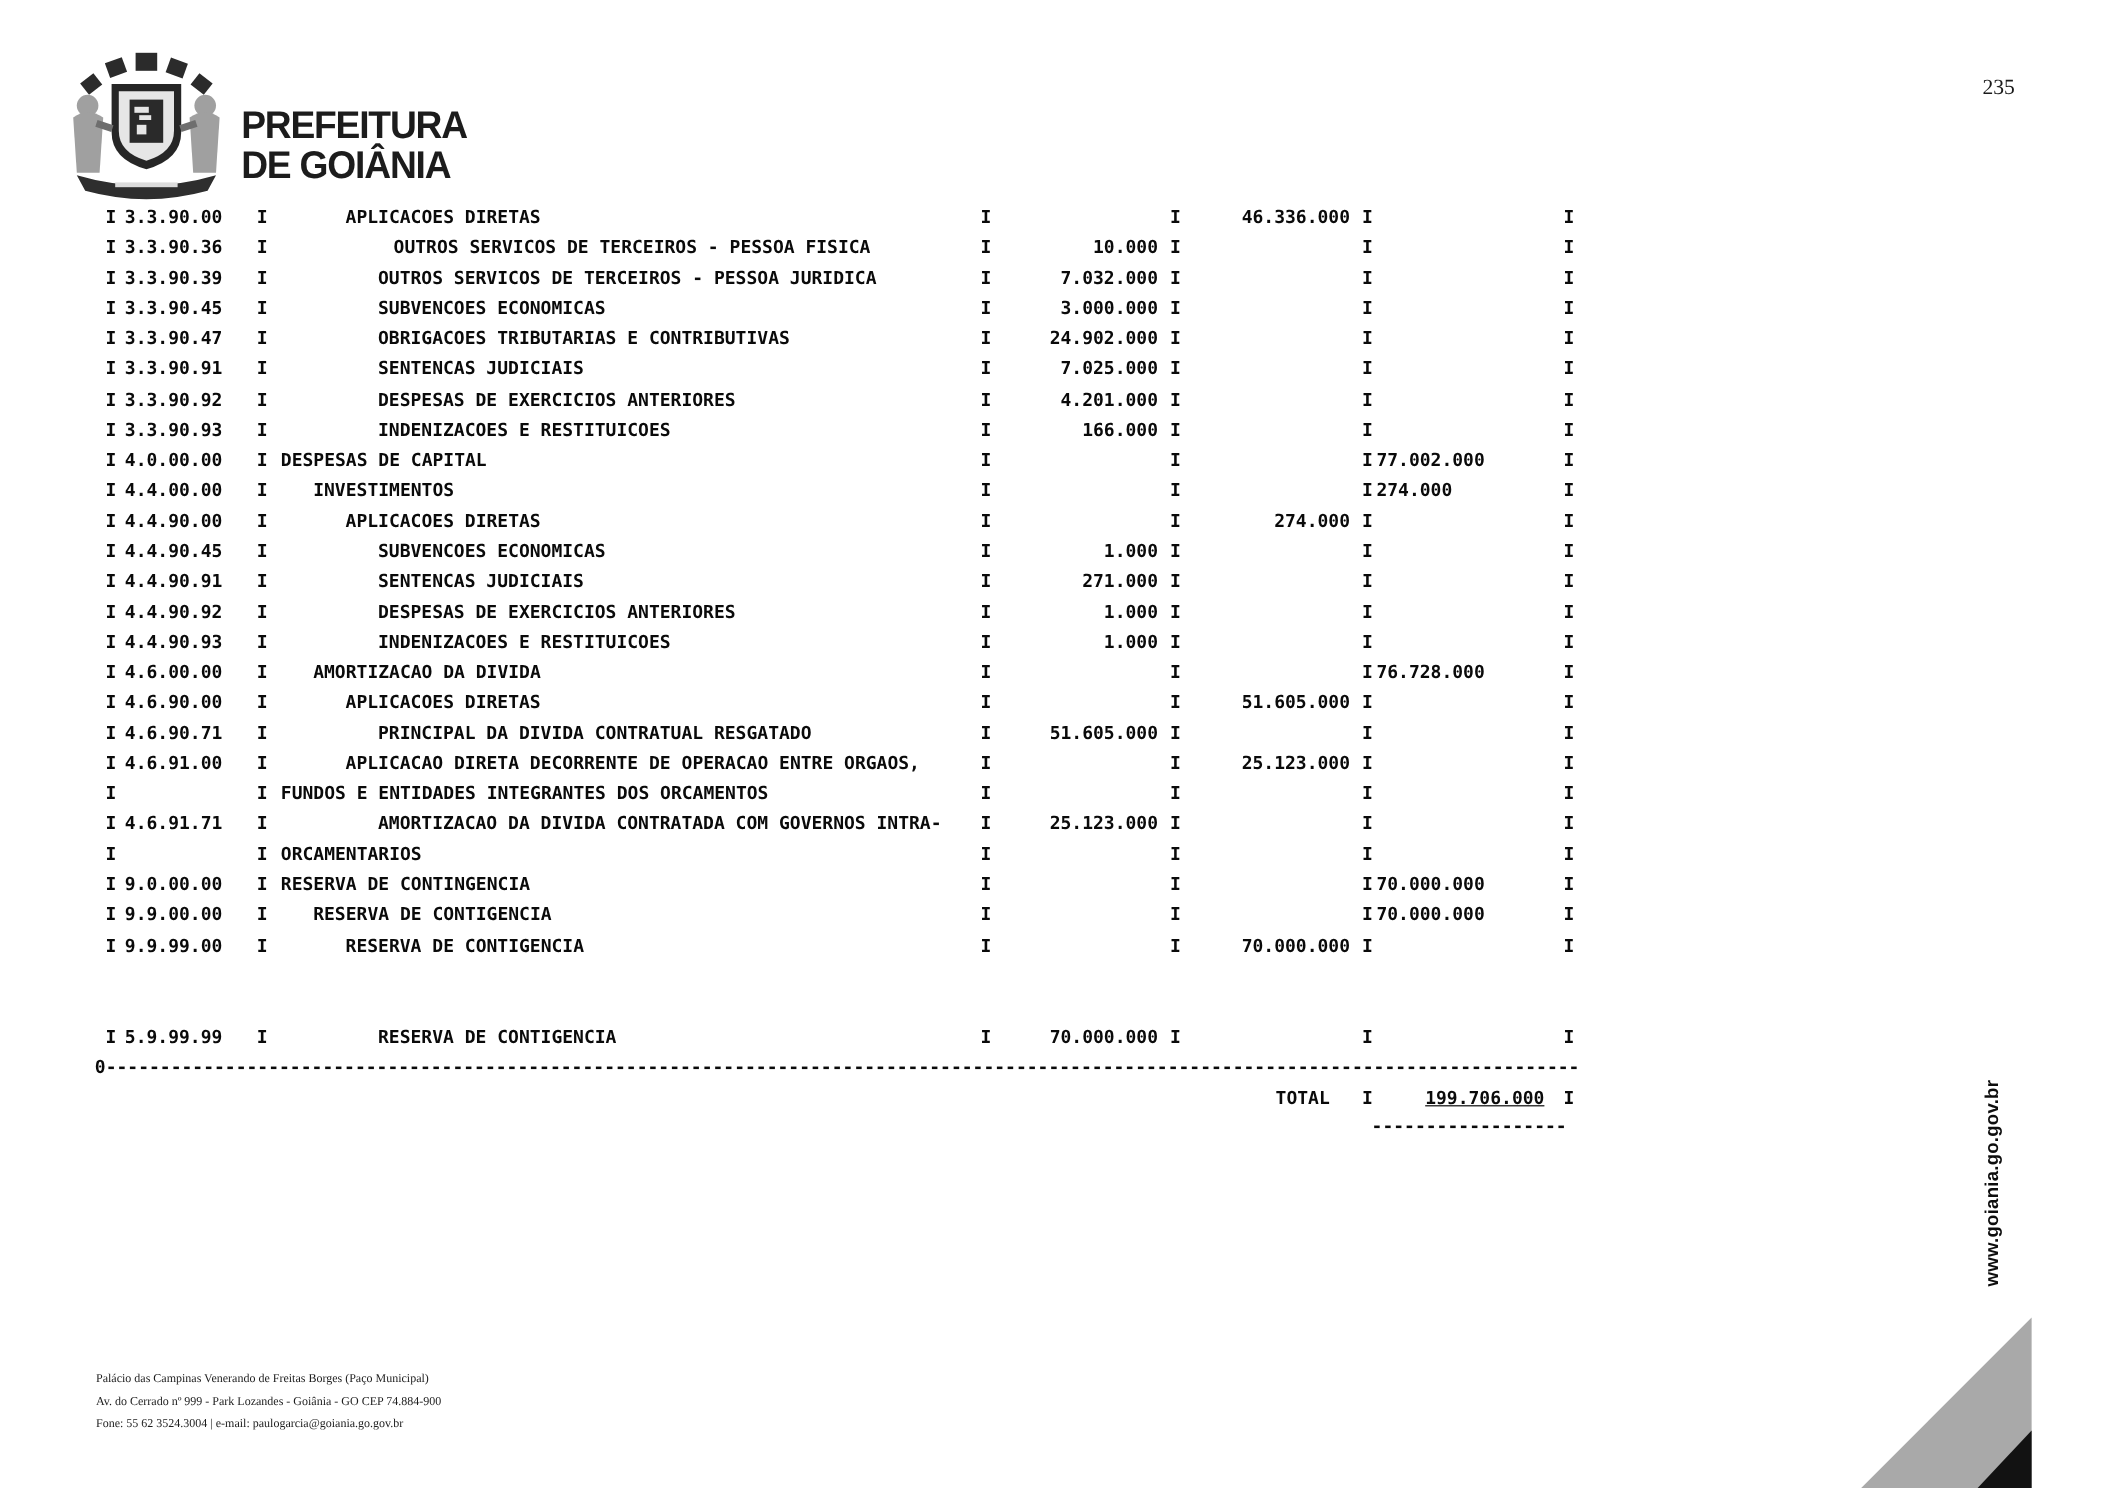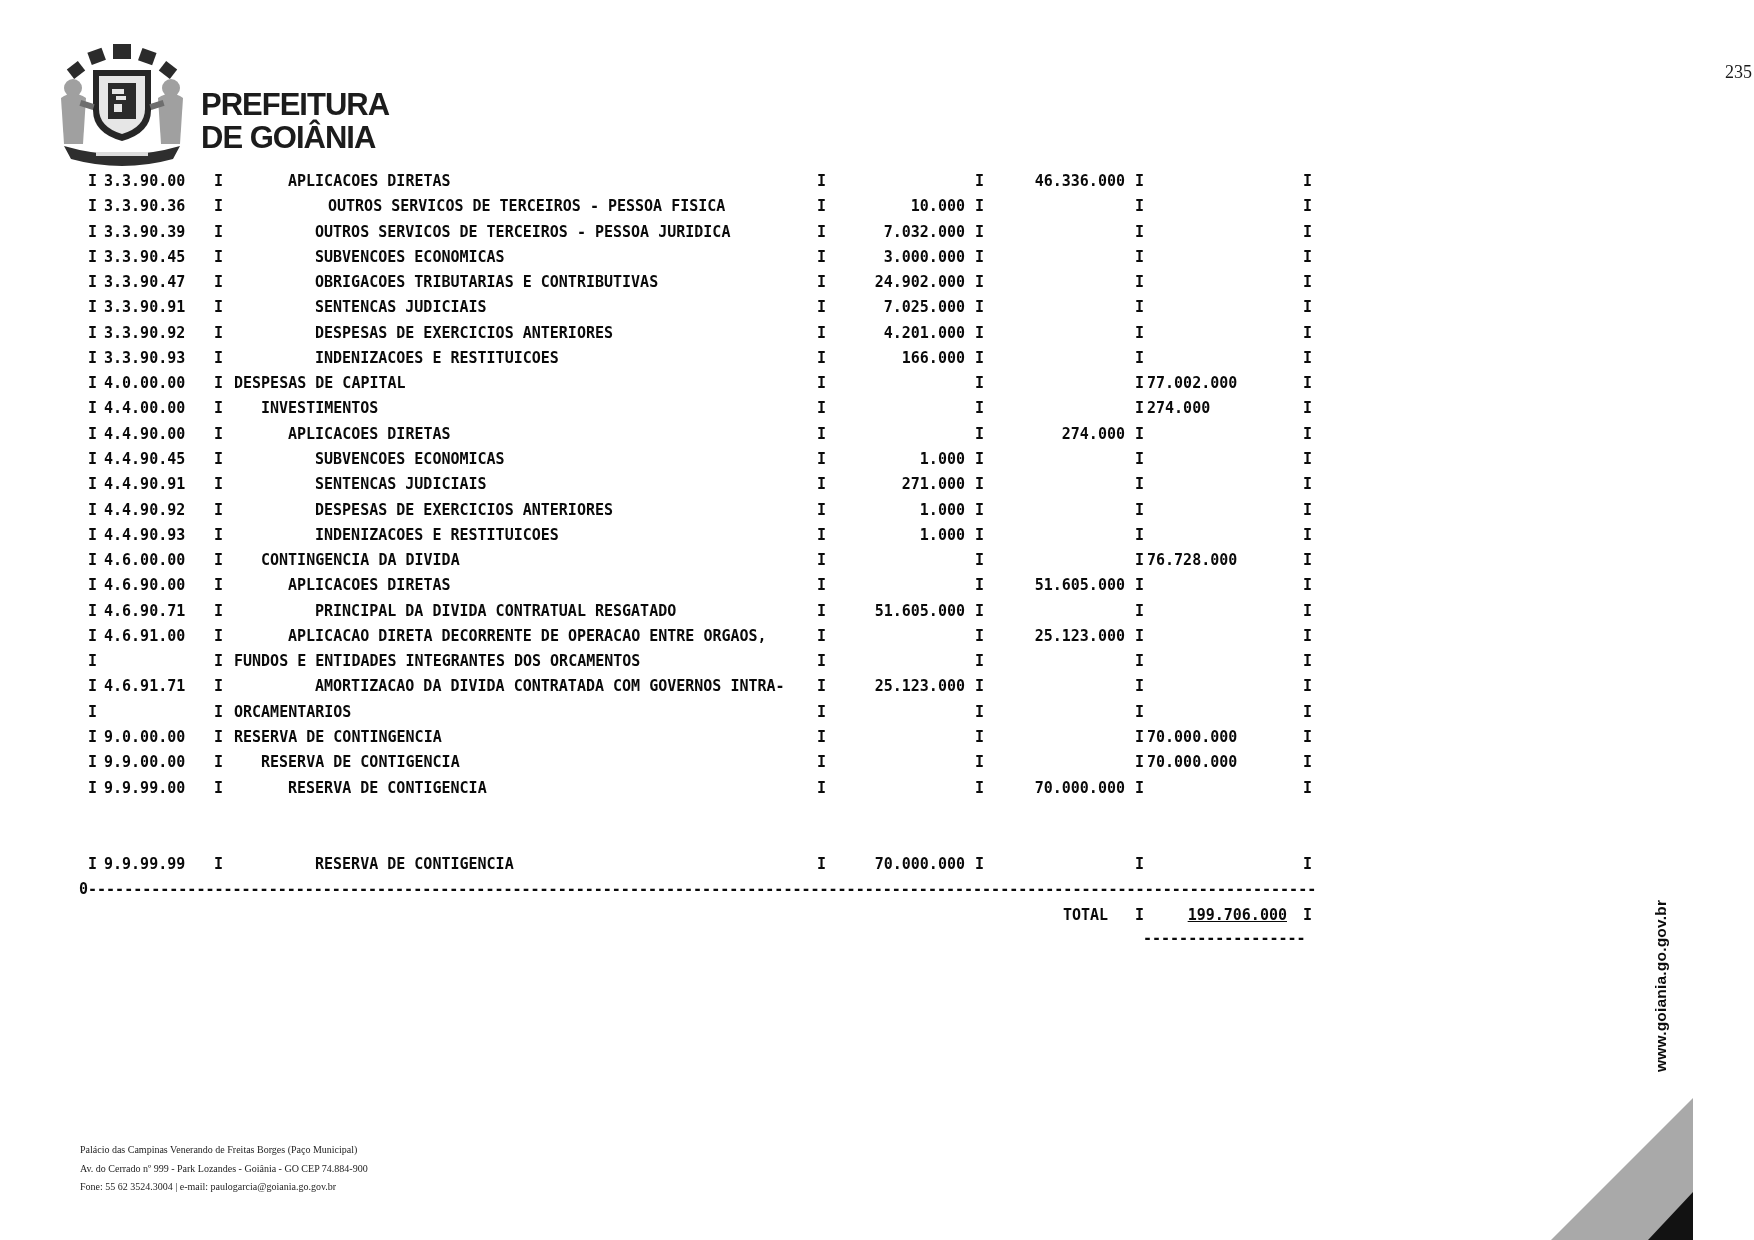--- a/index.html
+++ b/index.html
@@ -5,21 +5,21 @@
   html,body{margin:0;padding:0;}
   body{
     width:1754px;height:1240px;position:relative;background:#ffffff;
     overflow:hidden;font-family:"Liberation Sans",sans-serif;color:#111;
   }
   
   .crest{position:absolute;left:52px;top:40px;}
   .wordmark{position:absolute;left:201px;top:88px;line-height:32px;
     font-family:"Liberation Sans",sans-serif;font-weight:700;font-size:31px;
     letter-spacing:-1px;color:#1c1c1c;transform:scaleY(1.04);transform-origin:0 0;}
-  .page-number{position:absolute;left:1725px;top:62px;
+  .page-number{position:absolute;left:1652px;top:62px;
     font-family:"Liberation Serif",serif;font-size:18px;color:#1a1a1a;}
   
   #report-rows .row, .sep-line, .total-line, .total-underline{
     position:absolute;left:0;width:1754px;height:20px;white-space:pre;
     font-family:"DejaVu Sans Mono",monospace;font-weight:700;font-size:15px;
     color:#0a0a0a;}
   .row span{position:absolute;top:0;}
   .row .b1{left:88px;}  .row .code{left:104px;}
   .row .b2{left:214px;} .row .desc{left:234px;}
   .row .b3{left:817px;}
@@ -279,21 +279,21 @@
     <span class="b4 bar">I</span>
     <span class="vb"></span>
     <span class="b5 bar">I</span>
     <span class="vc"></span>
     <span class="b6 bar">I</span>
   </div>
     <div class="row" style="top: 551px;">
     <span class="b1 bar">I</span>
     <span class="code">4.6.00.00</span>
     <span class="b2 bar">I</span>
-    <span class="desc" style="left: 261px;">CONTINGENCIA DA DIVIDA</span>
+    <span class="desc" style="left: 261px;">AMORTIZACAO DA DIVIDA</span>
     <span class="b3 bar">I</span>
     <span class="va"></span>
     <span class="b4 bar">I</span>
     <span class="vb"></span>
     <span class="b5 bar">I</span>
     <span class="vc">76.728.000</span>
     <span class="b6 bar">I</span>
   </div>
     <div class="row" style="top: 576.3px;">
     <span class="b1 bar">I</span>
@@ -407,21 +407,21 @@
     <span class="b3 bar">I</span>
     <span class="va"></span>
     <span class="b4 bar">I</span>
     <span class="vb">70.000.000</span>
     <span class="b5 bar">I</span>
     <span class="vc"></span>
     <span class="b6 bar">I</span>
   </div>
     <div class="row" style="top: 854.7px;">
     <span class="b1 bar">I</span>
-    <span class="code">9.9.99.99</span>
+    <span class="code">5.9.99.99</span>
     <span class="b2 bar">I</span>
     <span class="desc" style="left: 315px;">RESERVA DE CONTIGENCIA</span>
     <span class="b3 bar">I</span>
     <span class="va">70.000.000</span>
     <span class="b4 bar">I</span>
     <span class="vb"></span>
     <span class="b5 bar">I</span>
     <span class="vc"></span>
     <span class="b6 bar">I</span>
   </div>

